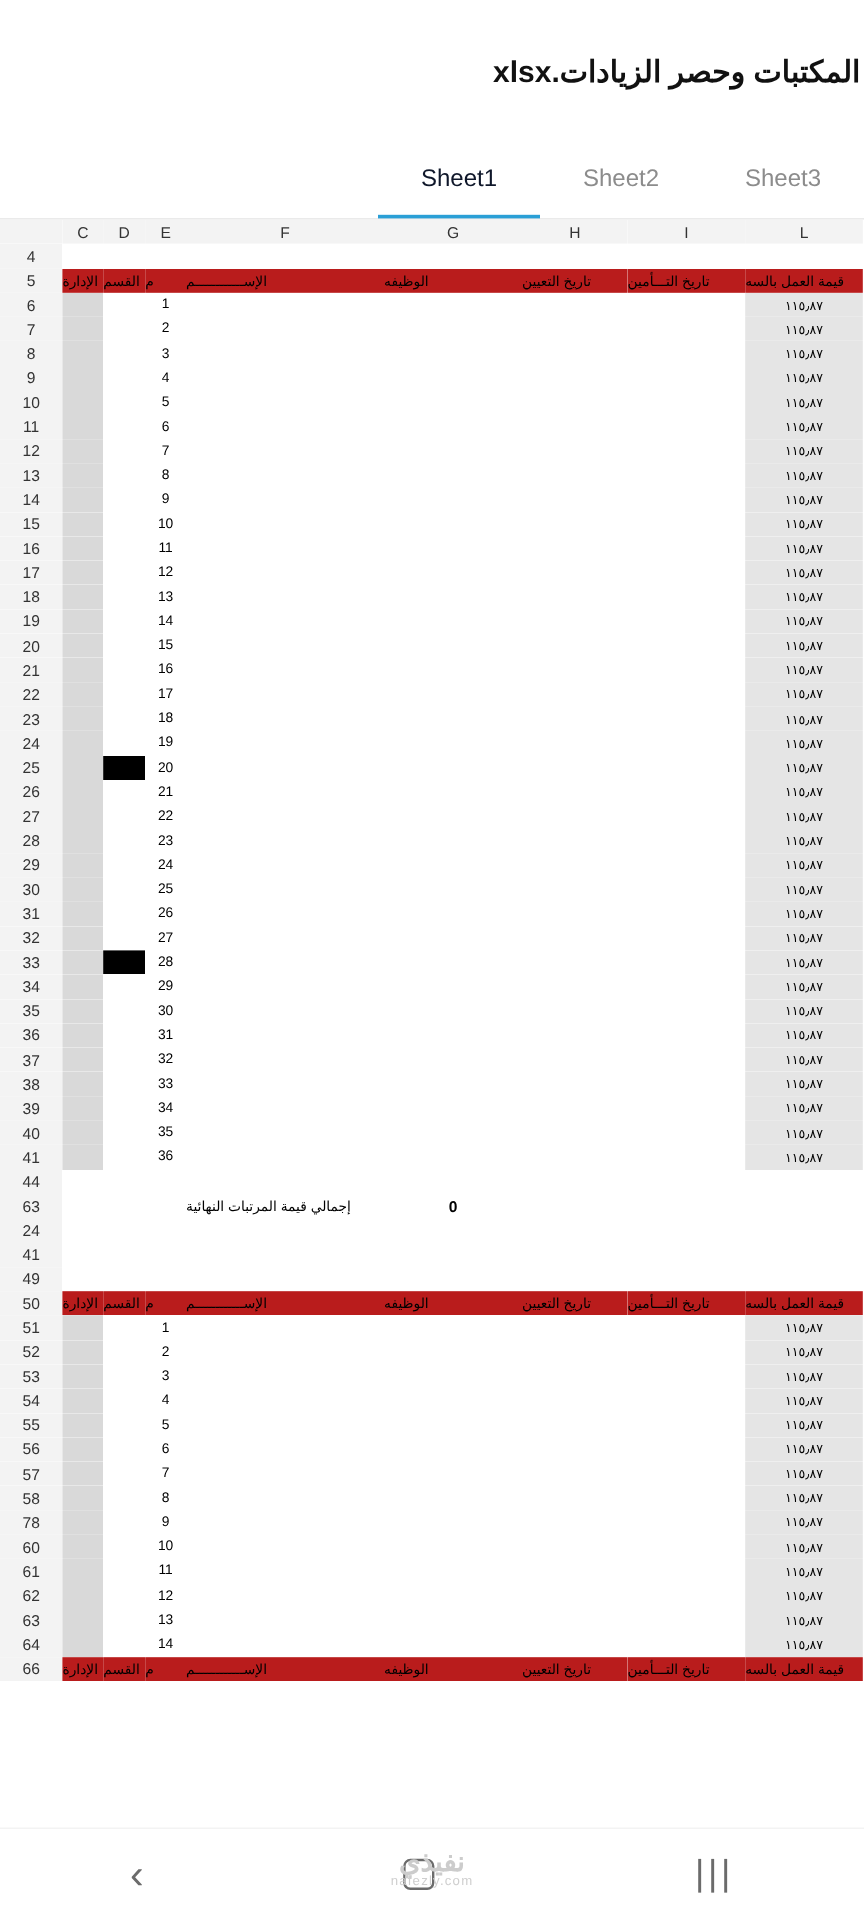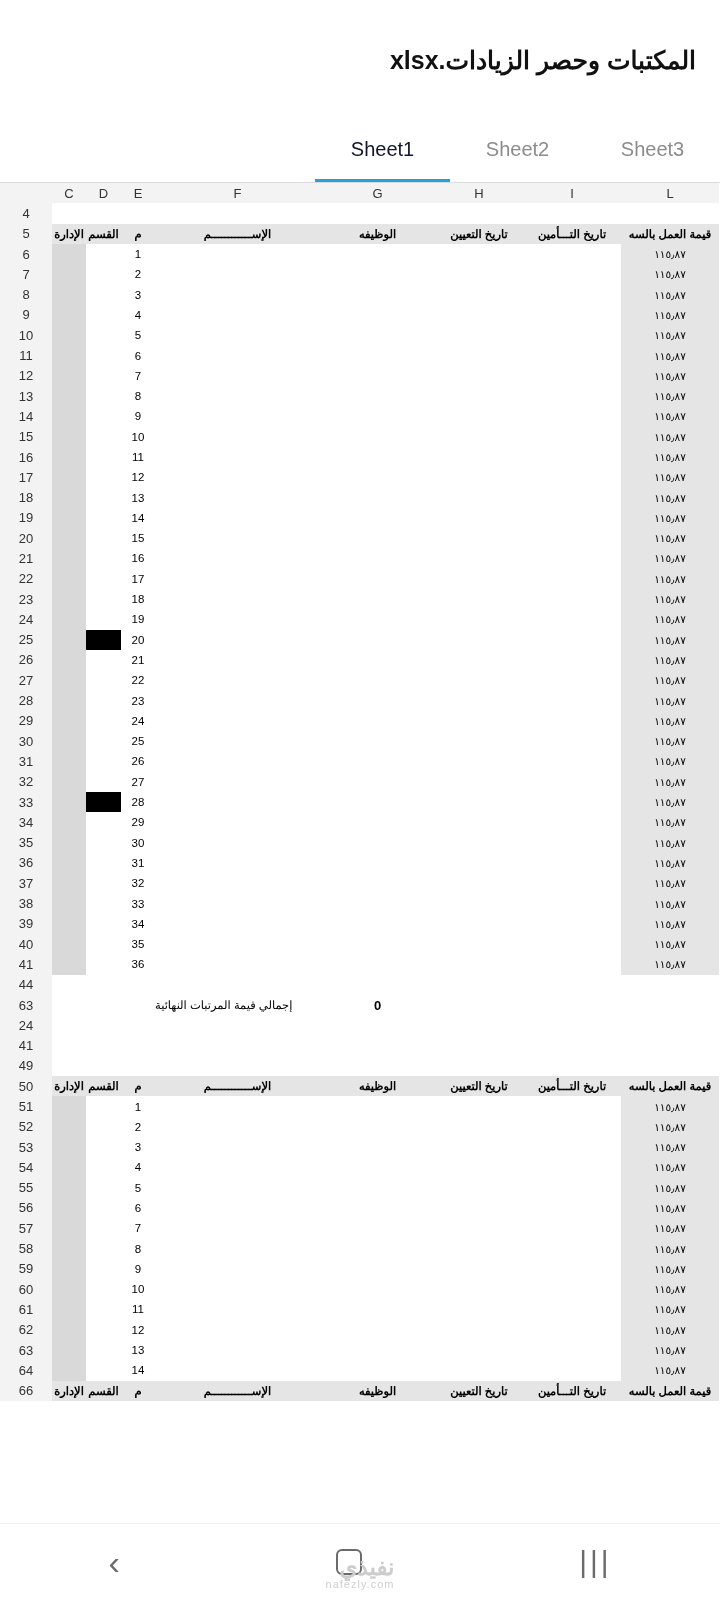--- a/index.html
+++ b/index.html
@@ -11,21 +11,21 @@
   }
   body { position: relative; }
 
   
   .titlebar {
     height: 120px;
     background: #ffffff;
     display: flex;
     align-items: center;
     justify-content: flex-start;
-    padding: 0 24px;
+    padding: 0 3px;
   }
   .file-title {
     font-size: 25px;
     font-weight: bold;
     color: #111111;
     direction: rtl;
     white-space: nowrap;
     letter-spacing: 0px;
   }
 
@@ -107,25 +107,25 @@
   }
 
   
   .cell {
     border-right: 1px solid #e8e8e8;
     border-bottom: 1px solid #efefef;
     background: #fff;
   }
 
   .hdrcell {
-    background: #e5e5e5;
-    text-align: center;
+    background: #b91c1c;
+    text-align: left;
     font-size: 11.5px;
     direction: rtl;
-    font-weight: bold;
+    font-weight: normal;
     border: 1px solid #000;
   }
   .greycol { background: #d9d9d9; border: 1px solid #000; }
   .blackcell { background: #000; border: 1px solid #000; }
   .numcell {
     text-align: center;
     font-size: 11.5px;
     border: 1px solid #000;
     background: #fff;
   }
@@ -168,23 +168,23 @@
     width: 26px; height: 26px;
     border: 2px solid #6b6b6b;
     border-radius: 6px;
   }
   .nav-back { font-size: 34px; color: #6b6b6b; line-height: 1; }
 
   
   .watermark {
     position: absolute;
     left: 50%;
-    bottom: 10px;
+    bottom: 26px;
     transform: translateX(-50%);
-    text-align: right;
+    text-align: center;
     color: #cfcfcf;
     pointer-events: none;
   }
   .watermark .wm-ar { font-size: 23px; direction: rtl; font-weight: bold; color:#cccccc; }
   .watermark .wm-en { font-size: 11px; letter-spacing: 1px; color:#cfcfcf; margin-top: -3px; }
 </style>
 </head>
 <body>
 
 <div class="titlebar">
@@ -791,21 +791,21 @@
           <td class="greycol"></td>
           <td class="blank"></td>
           <td class="numcell">8</td>
           <td class="blank"></td>
           <td class="blank"></td>
           <td class="blank"></td>
           <td class="blank"></td>
           <td class="rtlnum">١١٥٫٨٧</td>
         </tr>
         <tr>
-          <td class="rowhead">59</td>
+          <td class="rowhead">78</td>
           <td class="greycol"></td>
           <td class="blank"></td>
           <td class="numcell">9</td>
           <td class="blank"></td>
           <td class="blank"></td>
           <td class="blank"></td>
           <td class="blank"></td>
           <td class="rtlnum">١١٥٫٨٧</td>
         </tr>
         <tr>

